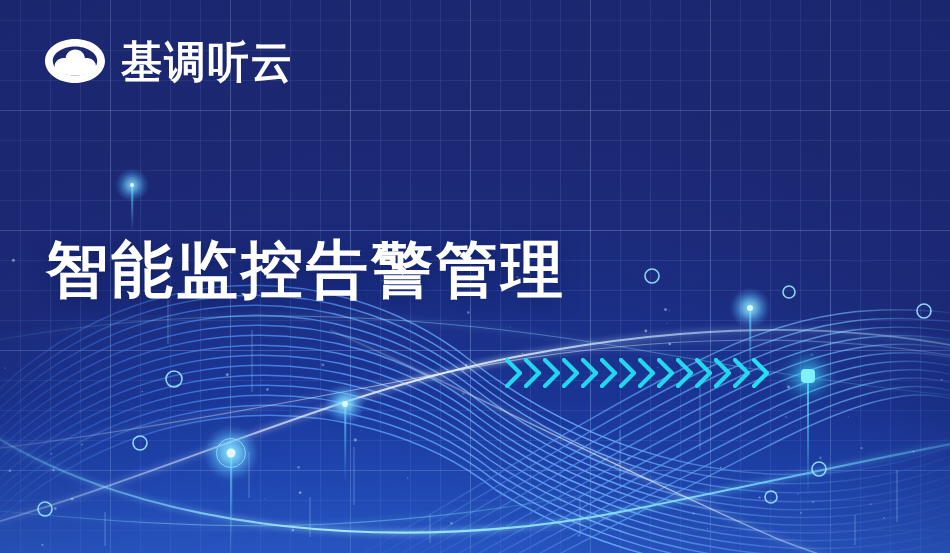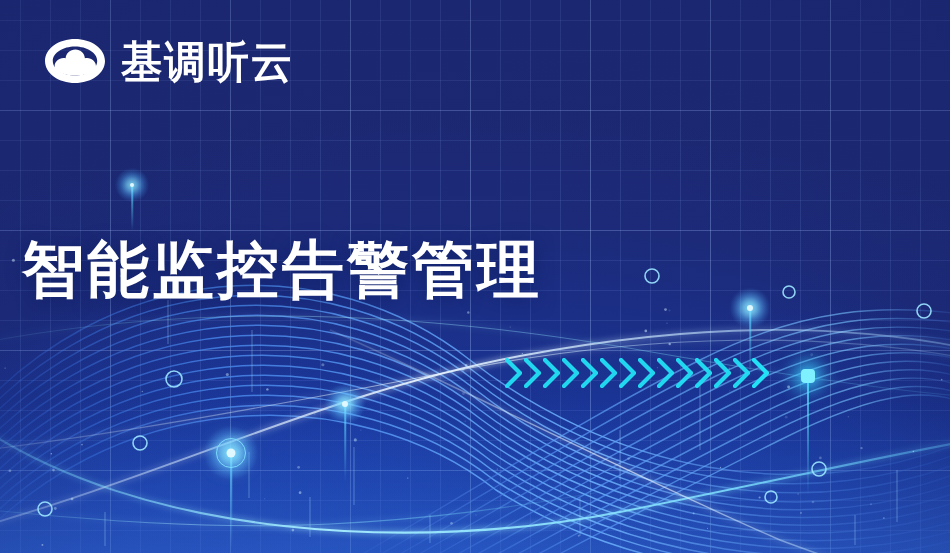--- a/index.html
+++ b/index.html
@@ -127,20 +127,21 @@
     left: 22px;
     top: 196px;
     z-index: 20;
     color: #ffffff;
     font-size: 62px;
     line-height: 1.02;
     font-weight: 700;
     letter-spacing: 3px;
     white-space: nowrap;
     text-shadow: 0 3px 18px rgba(10,25,90,0.55);
+    padding-left: 24px;
   }
 
   
   .chevrons {
     position: absolute;
     left: 505px;
     top: 358px;
     display: flex;
     align-items: center;
     gap: 2px;

